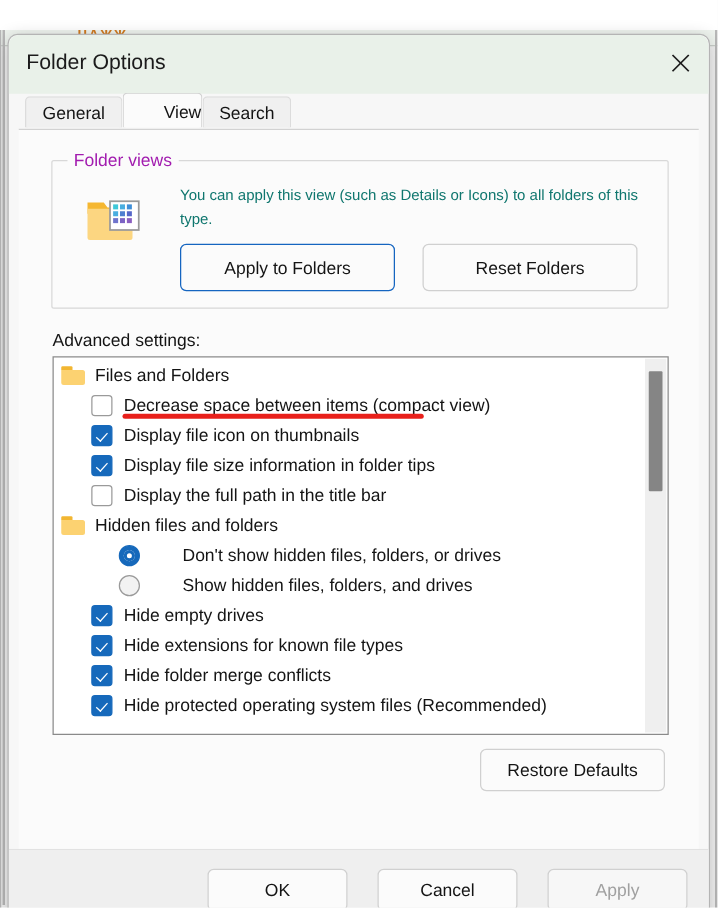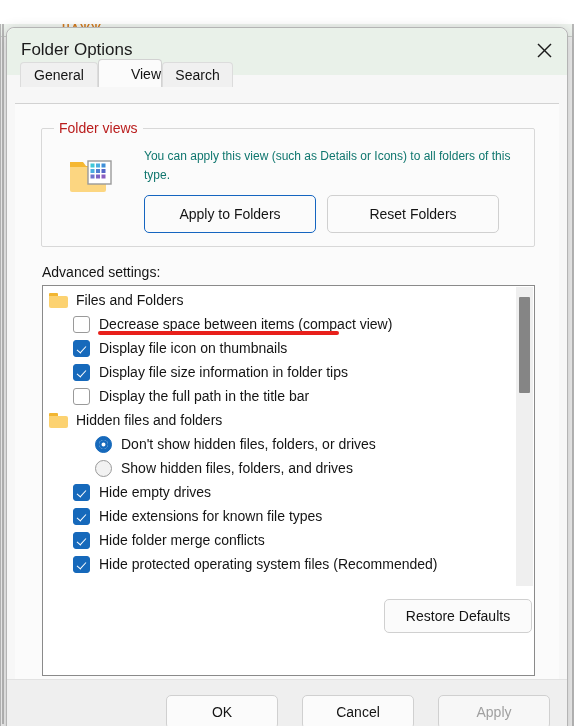--- a/index.html
+++ b/index.html
@@ -92,21 +92,21 @@
   .tabstrip {
     position: relative;
     height: 28px;
     flex: 0 0 auto;
     padding-left: 26px;
     background: transparent;
     box-sizing: border-box;
   }
   .tab {
     position: absolute;
-    bottom: 16px;
+    bottom: 1px;
     background: #f0f0f0;
     border: 1px solid #dcdcdc;
     border-bottom: none;
     border-top-left-radius: 4px;
     border-top-right-radius: 4px;
     font-size: 14px;
     color: #141414;
     display: flex;
     align-items: center;
     justify-content: center;
@@ -141,21 +141,21 @@
     border-radius: 2px;
     box-sizing: border-box;
   }
   .group-legend {
     position: absolute;
     left: 12px;
     top: -9px;
     background: #fbfbfb;
     padding: 0 5px;
     font-size: 14px;
-    color: #b91c1c;
+    color: #a21caf;
   }
   .fv-icon {
     position: absolute;
     left: 26px;
     top: 27px;
     width: 46px;
     height: 40px;
   }
   .fv-text {
     position: absolute;
@@ -164,21 +164,21 @@
     width: 372px;
     font-size: 12px;
     color: #0f766e;
     line-height: 19px;
   }
   .fv-buttons {
     position: absolute;
     left: 102px;
     top: 66px;
     display: flex;
-    gap: 11px;
+    gap: 22px;
   }
 
   .btn {
     background: #fbfbfb;
     border: 1px solid #d0d0d0;
     border-radius: 5px;
     font-size: 14px;
     color: #141414;
     font-family: "Liberation Sans", sans-serif;
     cursor: pointer;
@@ -203,21 +203,21 @@
     left: 27px;
     top: 160px;
     font-size: 14px;
     color: #141414;
   }
   .listbox {
     position: absolute;
     left: 27px;
     top: 181px;
     width: 493px;
-    height: 391px;
+    height: 303px;
     background: #ffffff;
     border: 1px solid #8a8a8a;
     box-sizing: border-box;
     overflow: hidden;
   }
   .listinner {
     position: absolute;
     left: 0; top: 2px;
     width: 470px;
   }
@@ -226,21 +226,21 @@
     display: flex;
     align-items: center;
     font-size: 14px;
     color: #141414;
     white-space: nowrap;
     cursor: default;
     position: relative;
   }
   .row.group-row { padding-left: 6px; }
   .row.item-row  { padding-left: 30px; }
-  .row.sub-row   { padding-left: 52px; }
+  .row.sub-row   { padding-left: 52px; gap: 25px; }
 
   .mini-folder {
     width: 19px; height: 15px;
     margin-right: 8px;
     flex: 0 0 auto;
     position: relative;
   }
   .mini-folder .tabtop {
     position: absolute; left: 0; top: 0;
     width: 9px; height: 3px;

